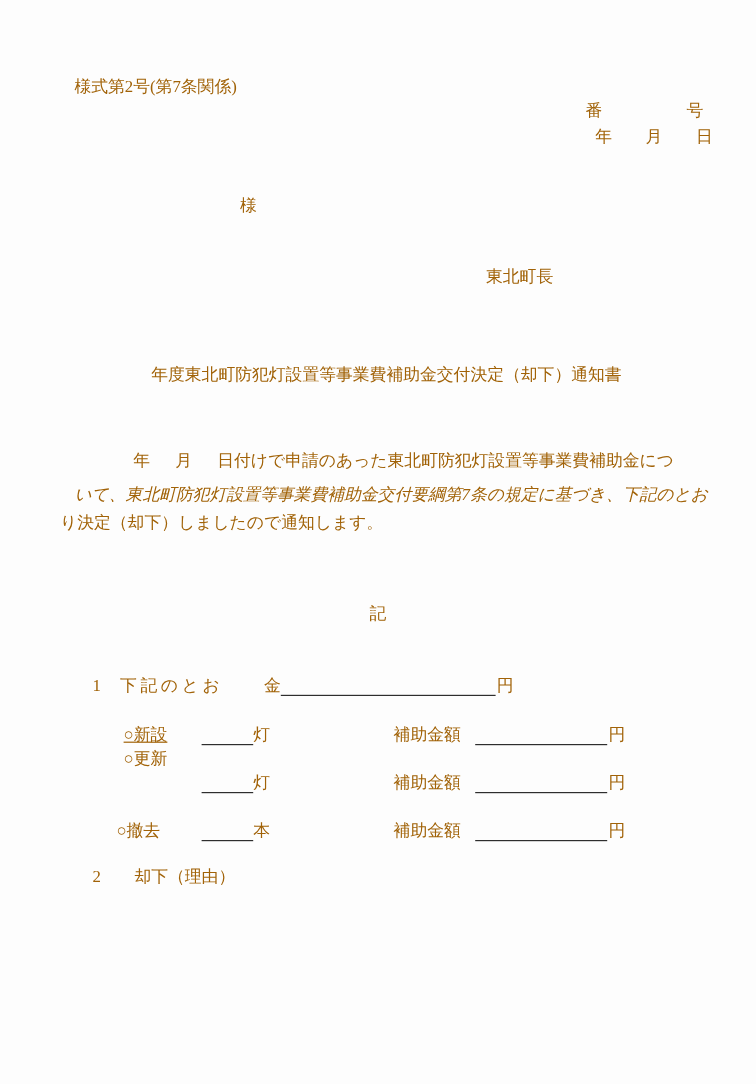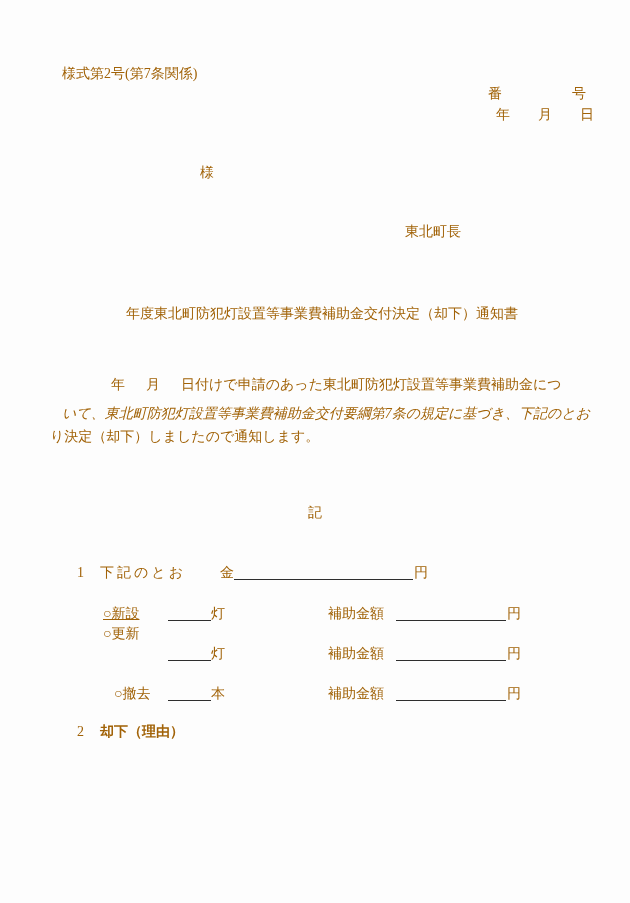--- a/index.html
+++ b/index.html
@@ -80,26 +80,26 @@
   <div>
     <div class="t" style="left:103px; top:626px;">○更新</div>
     <div class="fill" style="left:168px; top:646px; width:43px;"></div>
     <div class="t" style="left:211px; top:646px;">灯</div>
     <div class="t" style="left:328px; top:646px;">補助金額</div>
     <div class="fill" style="left:396px; top:646px; width:110px;"></div>
     <div class="t" style="left:507px; top:646px;">円</div>
   </div>
 
   <div>
-    <div class="t" style="left:114px; top:686px;">○撤去</div>
+    <div class="t" style="left:97px; top:686px;">○撤去</div>
     <div class="fill" style="left:168px; top:686px; width:43px;"></div>
     <div class="t" style="left:211px; top:686px;">本</div>
     <div class="t" style="left:328px; top:686px;">補助金額</div>
     <div class="fill" style="left:396px; top:686px; width:110px;"></div>
     <div class="t" style="left:507px; top:686px;">円</div>
   </div>
 
   <div>
     <div class="t" style="left:77px; top:724px;">2</div>
-    <div class="t" style="left:100px; top:724px;font-weight:bold;">却下（理由）</div>
+    <div class="t" style="left:112px; top:724px;">却下（理由）</div>
   </div>
 
 </div>
 
 </body></html>

